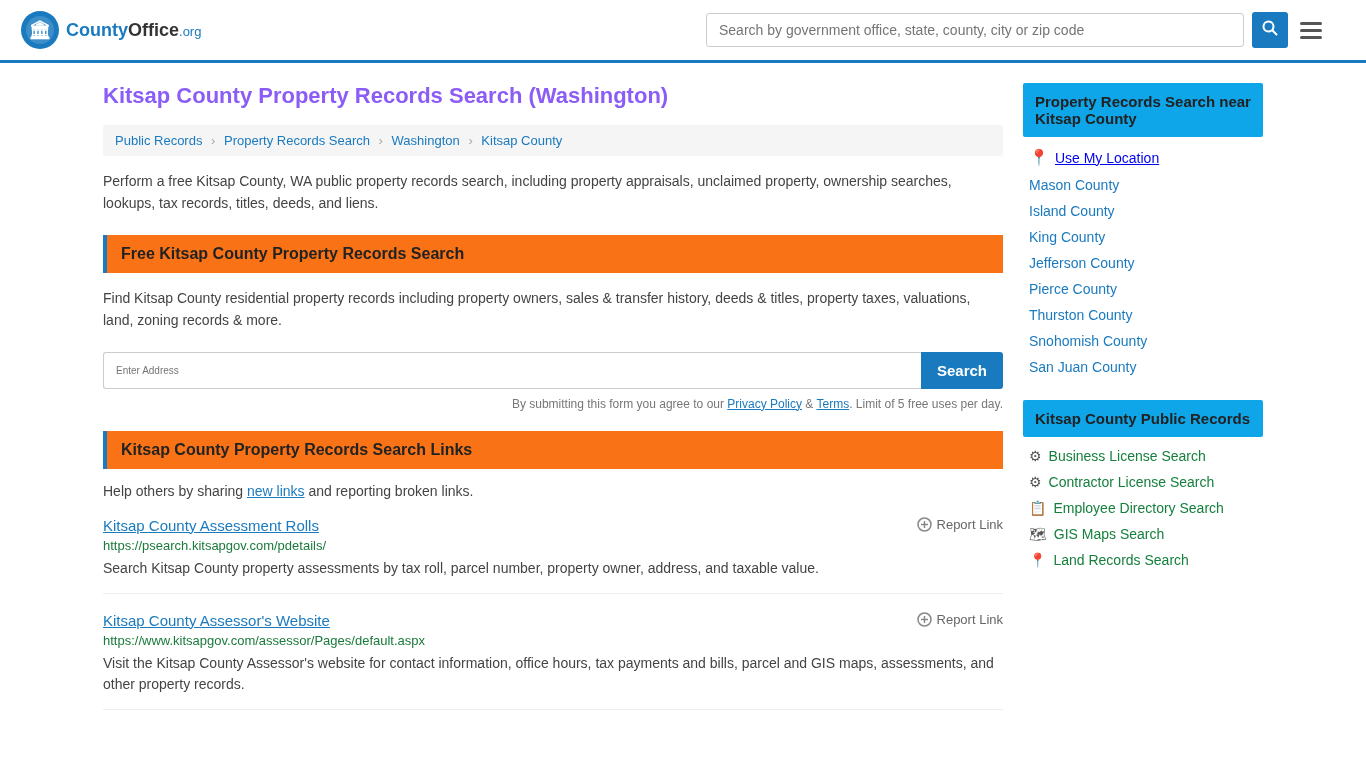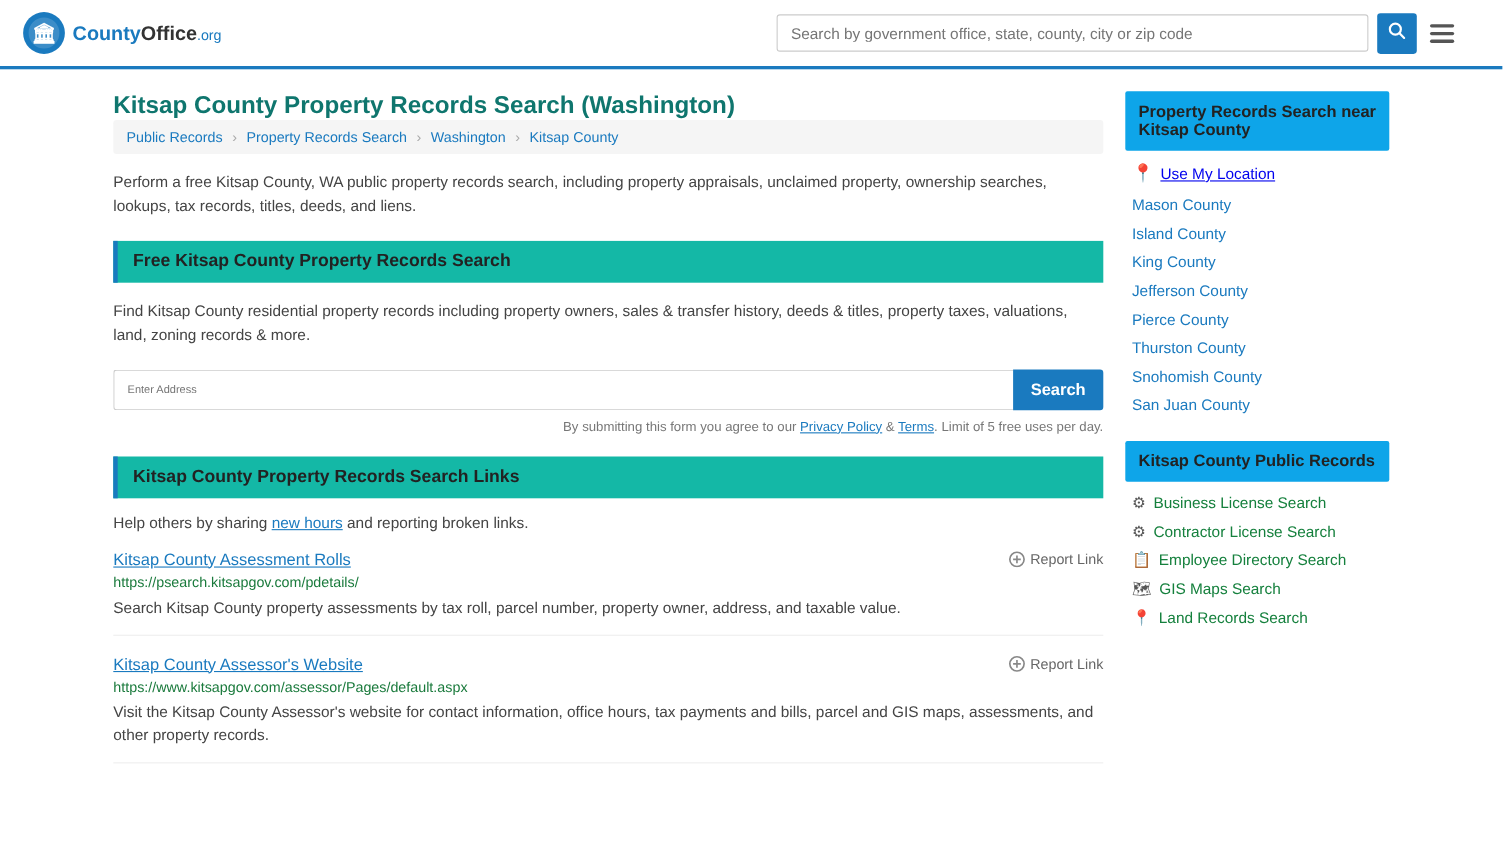--- a/index.html
+++ b/index.html
@@ -81,22 +81,22 @@
     }
     .sidebar {
       width: 240px;
       flex-shrink: 0;
     }
 
     
     .page-title {
       font-size: 22px;
       font-weight: bold;
-      color: #0f766e;
-      margin-bottom: 0;
+      color: #8b5cf6;
+      margin-bottom: 16px;
     }
 
     
     .breadcrumb {
       background: #f5f5f5;
       padding: 8px 12px;
       border-radius: 3px;
       font-size: 13px;
       color: #666;
       margin-bottom: 14px;
@@ -110,21 +110,21 @@
     
     .description {
       font-size: 14px;
       color: #444;
       line-height: 1.6;
       margin-bottom: 20px;
     }
 
     
     .section-heading {
-      background: #14b8a6;
+      background: #f97316;
       padding: 10px 14px;
       font-size: 16px;
       font-weight: bold;
       color: #222;
       border-left: 4px solid #1a7abf;
       margin-bottom: 14px;
     }
 
     
     .address-search-row {
@@ -331,21 +331,21 @@
     </div>
 
     <p class="form-disclaimer">
       <span>By submitting this form you agree to our </span><a href="#">Privacy Policy</a><span> &amp; </span><a href="#">Terms</a><span>. Limit of 5 free uses per day.</span>
     </p>
 
     <div class="section-heading">Kitsap County Property Records Search Links</div>
 
 
     <p class="share-links">
-      <span>Help others by sharing </span><a href="#">new hours</a><span> and reporting broken links.</span>
+      <span>Help others by sharing </span><a href="#">new links</a><span> and reporting broken links.</span>
     </p>
 
     <div class="link-item">
       <div class="link-item-header">
         <a class="link-title" href="#">Kitsap County Assessment Rolls</a>
         <button class="report-link-btn">
           <svg width="15" height="15" viewBox="0 0 15 15">
             <circle cx="7.5" cy="7.5" r="6.5" stroke="#888" stroke-width="1.5" fill="none"></circle>
             <line x1="4" y1="7.5" x2="11" y2="7.5" stroke="#888" stroke-width="1.5"></line>
             <line x1="7.5" y1="4" x2="7.5" y2="11" stroke="#888" stroke-width="1.5"></line>

